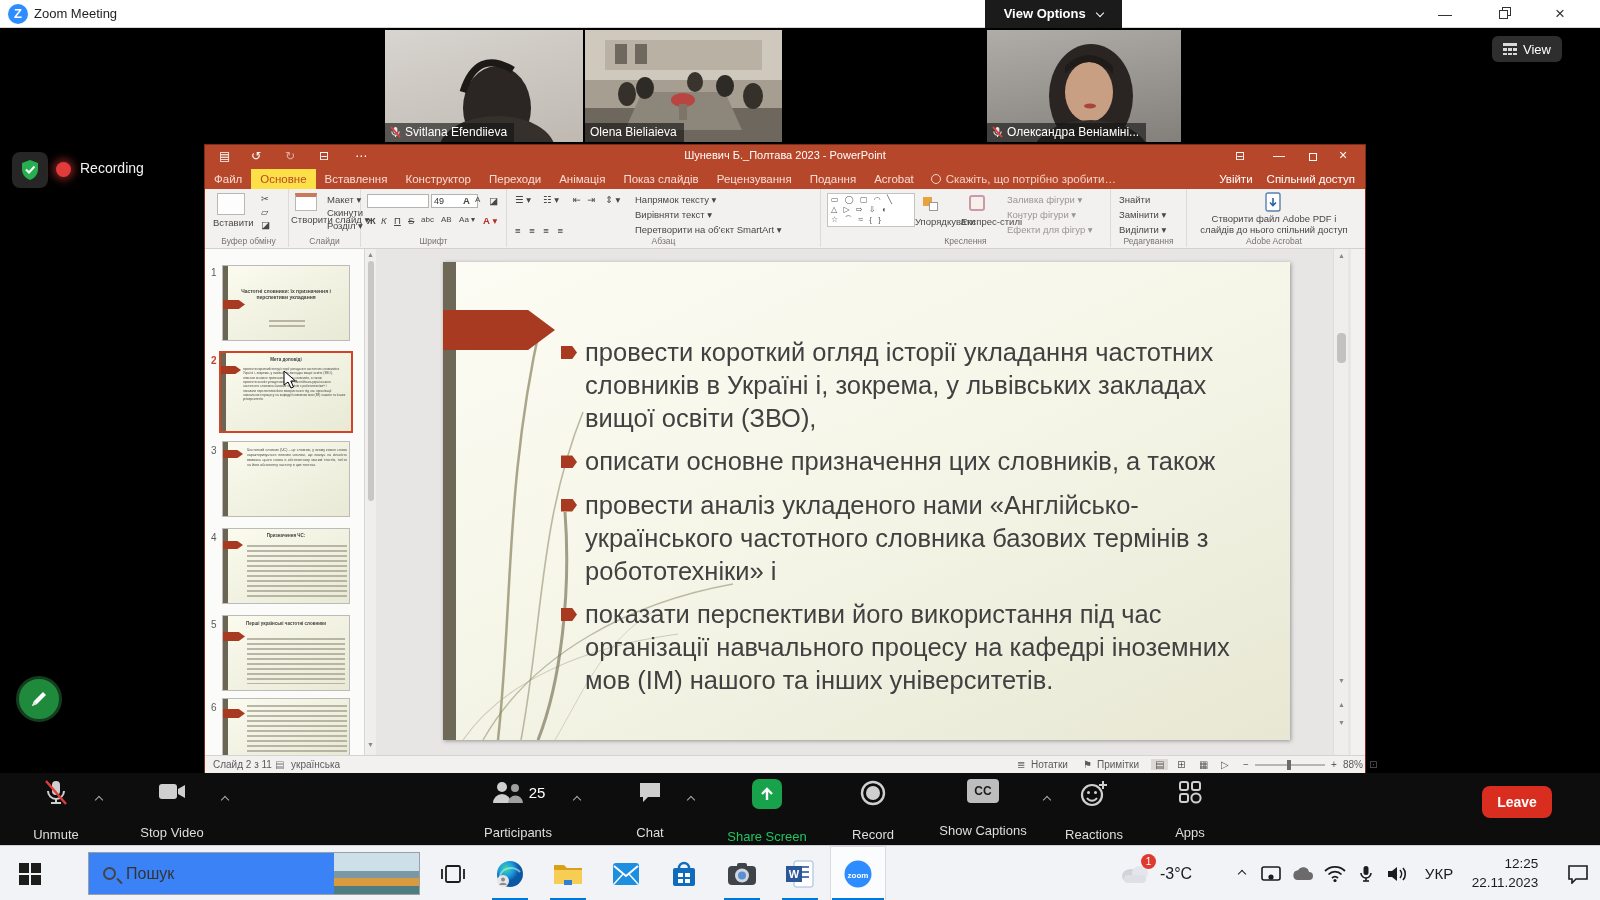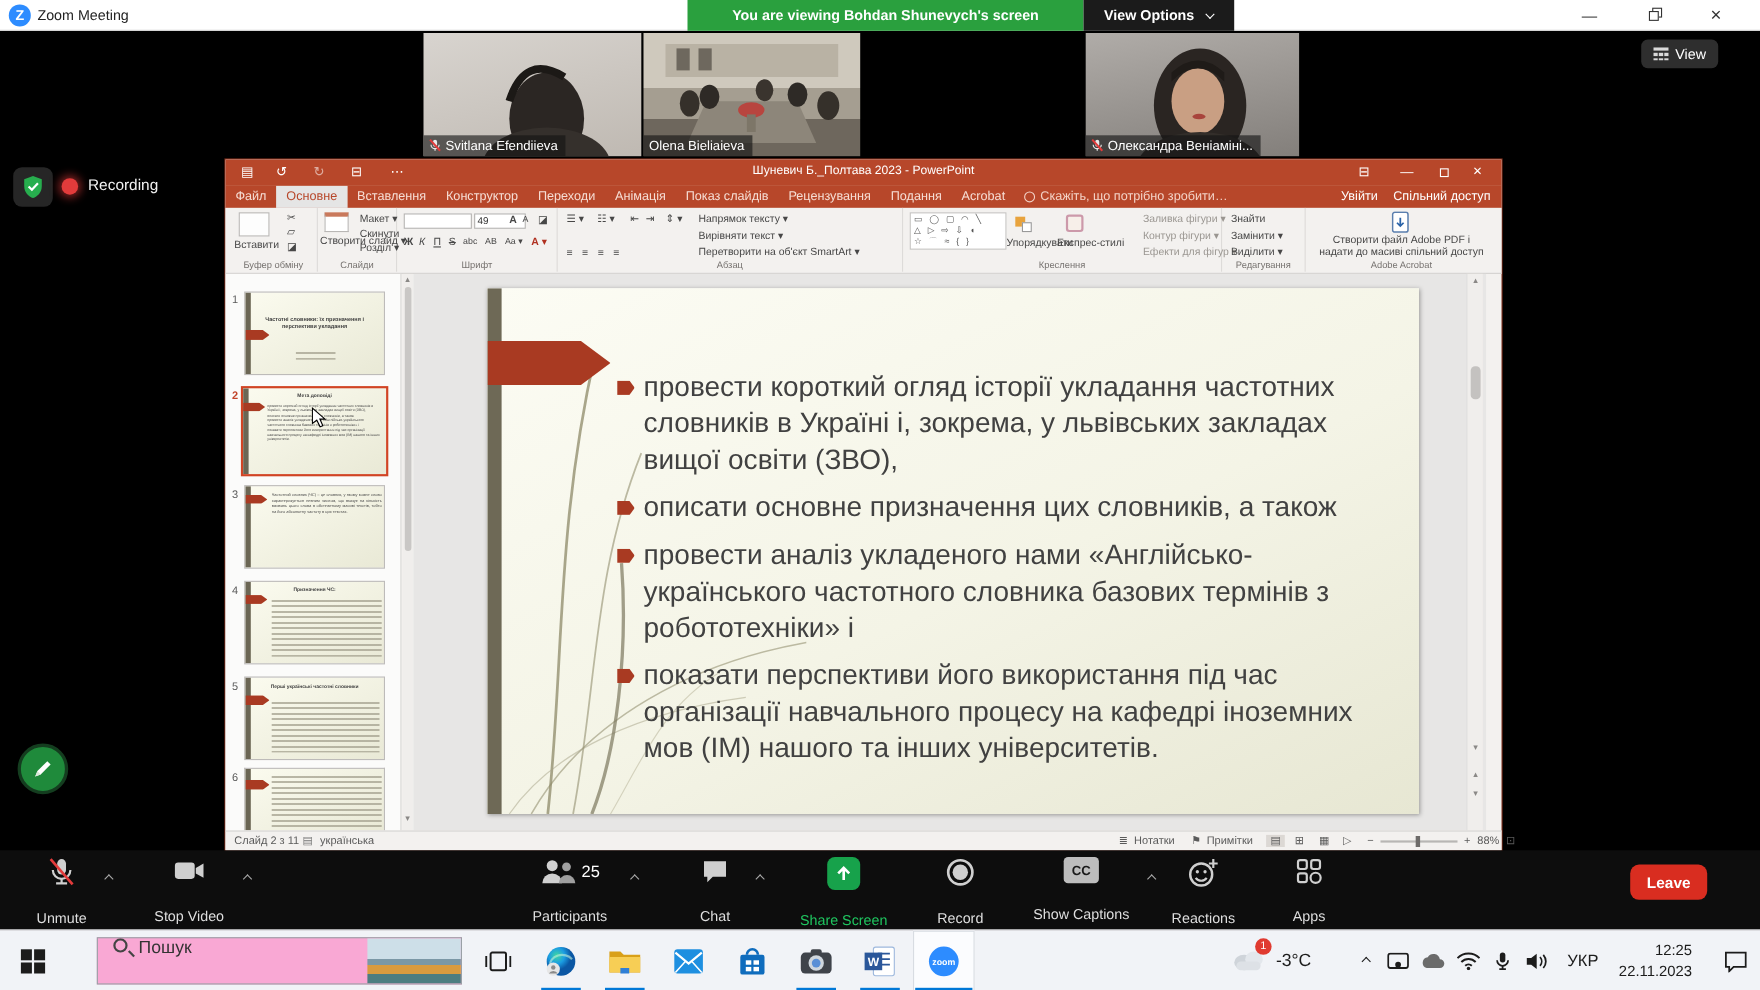--- a/index.html
+++ b/index.html
@@ -33,30 +33,30 @@
   .recdot { left:56px; top:162px; width:15px; height:15px; border-radius:50%; background:#e23b3b; box-shadow:0 0 8px 3px rgba(226,59,59,.55); }
   .reclab { left:80px; top:160px; color:#f2f2f2; font-size:14px; }
   .pencilbtn { left:16px; top:676px; width:46px; height:46px; border-radius:50%; background:#1f8a3b; border:3px solid #143d1f; display:flex; align-items:center; justify-content:center; }
 
   
   .ppt { left:205px; top:145px; width:1160px; height:628px; background:#f3f1ef; box-shadow:0 0 0 1px #7a2c1a; }
   .ppt-title { position:absolute; left:0; top:0; width:100%; height:24px; background:#b7472a; color:#fff; }
   .qat { position:absolute; top:4px; color:#fff; font-size:12px; }
   .ppt-tabs { position:absolute; left:0; top:24px; width:100%; height:20px; background:#b7472a; display:flex; align-items:stretch; color:#f6ddd4; font-size:11.5px; }
   .tab { padding:0 9px; line-height:20px; }
-  .tab.active { background:#e5e5e5; color:#b7472a; }
+  .tab.active { background:#fde047; color:#b7472a; }
   .tellme { display:flex; align-items:center; gap:5px; margin-left:8px; color:#f3d2c6; }
   .bulb { width:10px; height:10px; border-radius:50%; border:1.4px solid #f3d2c6; position:relative; }
   .ribbon { position:absolute; left:0; top:44px; width:100%; height:60px; background:#f3f1ef; border-bottom:1px solid #d3d1cf; font-size:9.5px; color:#474747; }
   .rgroup { position:absolute; top:0; height:58px; border-right:1px solid #dddbd9; }
   .rglabel { position:absolute; bottom:1px; width:100%; text-align:center; font-size:8.5px; color:#777370; }
   .rbtn { position:absolute; white-space:nowrap; color:#474747; }
   .fontbox { position:absolute; background:#fff; border:1px solid #b5b3b1; height:14px; font-size:9px; color:#333; padding:0 2px; line-height:13px; }
   .shapesbox { position:absolute; background:#fff; border:1px solid #c5c3c1; font-size:8px; color:#555; line-height:10px; padding:1px 3px; letter-spacing:2px; }
-  .gray { color:#9a9691;margin-left:32px; }
+  .gray { color:#9a9691; }
 
   
   .panel { position:absolute; left:0; top:104px; width:160px; height:506px; background:#fbfbfa; border-right:1px solid #d6d4d2; }
   .thumbnum { position:absolute; font-size:10px; color:#5a5a5a; }
   .thumbfr { position:absolute; left:17px; width:128px; background:linear-gradient(150deg,#fbfbef,#e9e9d6); border:1px solid #bdbbb9; overflow:hidden; }
   .thumbfr.sel { left:14px; width:134px; border:2px solid #d14424; }
   .mini-bar { position:absolute; left:0; top:0; width:5px; height:100%; background:#6b6654; }
   .mini-arrow { position:absolute; background:#a93a22; clip-path:polygon(0 0,72% 0,100% 50%,72% 100%,0 100%); }
   .mini-title { position:absolute; width:100%; text-align:center; font-weight:bold; color:#3f3f3f; }
   .bars { position:absolute; background:repeating-linear-gradient(#a9a694 0 2px, transparent 2px 5px); opacity:.8; }
@@ -92,21 +92,21 @@
   .zcaret { position:absolute; top:16px; }
   .zcount { color:#fff; font-size:15px; margin-left:4px; }
   .sharebox { width:30px; height:30px; background:#17a24b; border-radius:7px; display:flex; align-items:center; justify-content:center; }
   .ccbox { width:32px; height:24px; background:#bdbdbd; color:#1a1a1a; border-radius:4px; font-size:12px; font-weight:bold; display:flex; align-items:center; justify-content:center; }
   .leave { position:absolute; left:1482px; top:13px; width:70px; height:32px; background:#d92d20; border-radius:8px; color:#fff; font-size:14px; font-weight:bold; display:flex; align-items:center; justify-content:center; }
 
   
   .taskbar { left:0; top:845px; width:1600px; height:55px; background:#f1f3f7; border-top:1px solid #cfd0d2; }
   .tslot { position:absolute; top:0; height:55px; display:flex; align-items:center; justify-content:center; }
   .runline { position:absolute; bottom:0; height:3px; background:#0078d7; }
-  .searchbox { position:absolute; left:88px; top:6px; width:332px; height:43px; background:#f9a8d4; border:1px solid #9aa0a6; display:flex; overflow:hidden; }
+  .searchbox { position:absolute; left:88px; top:6px; width:332px; height:43px; background:#3b82f6; border:1px solid #9aa0a6; display:flex; align-items:center; overflow:hidden; }
   .mag { width:13px; height:13px; border:2px solid #444; border-radius:50%; position:relative; margin:0 10px 0 14px; }
   .mag:after { content:""; position:absolute; left:11px; top:11px; width:7px; height:2px; background:#444; transform:rotate(45deg); }
   .landscape { position:absolute; right:0; top:0; width:85px; height:41px;
     background:linear-gradient(180deg,#cddfe8 0 45%,#7b98a6 45% 60%,#d99b3f 60% 80%,#4d7d80 80% 100%); }
   .traytxt { font-size:14px; color:#1c1c1c; }
   .clock { text-align:right; font-size:13.5px; color:#1c1c1c; line-height:1.35; }
 
   .cursor { position:absolute; z-index:50; }
 </style>
 </head>
@@ -117,21 +117,20 @@
   <div class="abs ztitle">
     <div class="abs zlogo">Z</div>
     <div class="abs zapp">Zoom Meeting</div>
     <div class="abs winctl" style="left:1430px;">—</div>
     <div class="abs winctl" style="left:1490px;">
       <span class="restore-sq" style="left:12px; top:3px;"></span>
       <span class="restore-sq" style="left:9px; top:6px;"></span>
     </div>
     <div class="abs winctl" style="left:1545px; font-size:17px;">×</div>
   </div>
-  <div class="abs banner">You are viewing Bohdan Shunevych's screen</div>
   <div class="abs viewopt">
     <span>View Options</span>
     <span class="chev down" style="border-color:#fff; margin-left:8px; margin-bottom:2px;"></span>
   </div>
 
   <div class="abs tile" style="left:385px; width:198px; background:linear-gradient(165deg,#d8d4cf,#bfb9b2);">
     <svg width="198" height="112">
       <ellipse cx="112" cy="78" rx="34" ry="42" fill="#2b2623"></ellipse>
       <ellipse cx="112" cy="120" rx="58" ry="34" fill="#35302c"></ellipse>
       <path d="M78,62 Q92,18 128,40" stroke="#1c1916" stroke-width="7" fill="none"></path>
@@ -329,21 +328,21 @@
         <div class="rglabel">Редагування</div>
       </div>
 
       <div class="rgroup" style="left:982px; width:174px; border-right:none;">
         <svg style="position:absolute; left:78px; top:3px;" width="18" height="20">
           <rect x="1" y="1" width="14" height="18" rx="2" fill="#fff" stroke="#5b7fae" stroke-width="1.4"></rect>
           <path d="M8,6 v7 M5,10.5 l3,3 l3,-3" stroke="#2a63a8" stroke-width="1.6" fill="none"></path>
         </svg>
         <div class="rbtn" style="left:4px; top:25px; width:166px; text-align:center; line-height:1.15;">
           <span>Створити файл Adobe PDF і</span><br>
-          <span>надати до масиві спільний доступ</span>
+          <span>слайдів до нього спільний доступ</span>
         </div>
         <div class="rglabel">Adobe Acrobat</div>
       </div>
     </div>
 
     <div class="panel">
       <span class="thumbnum" style="left:6px; top:18px;">1</span>
       <div class="thumbfr" style="top:16px; height:76px;">
         <div class="mini-bar"></div>
         <div class="mini-arrow" style="left:0; top:34px; width:22px; height:9px;"></div>

